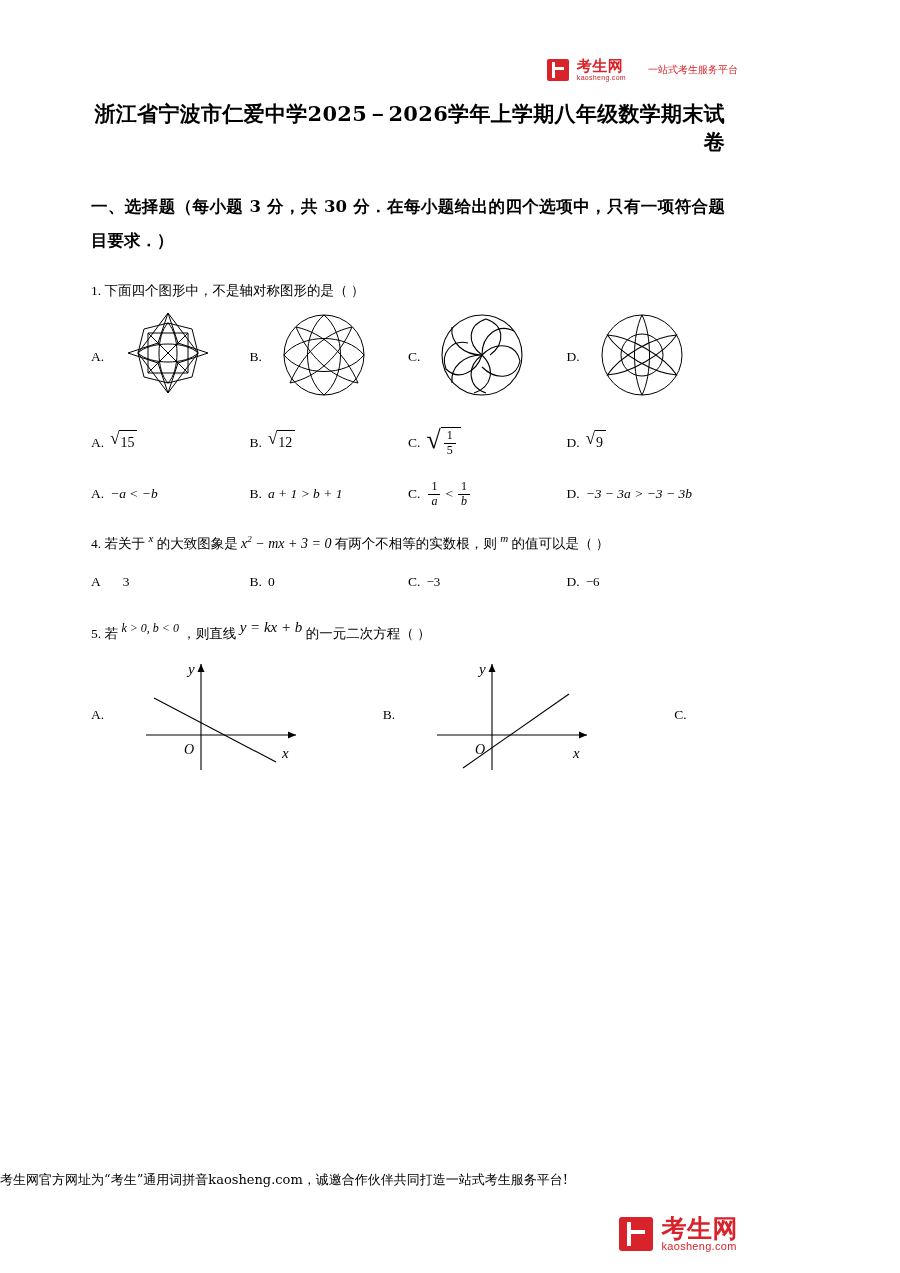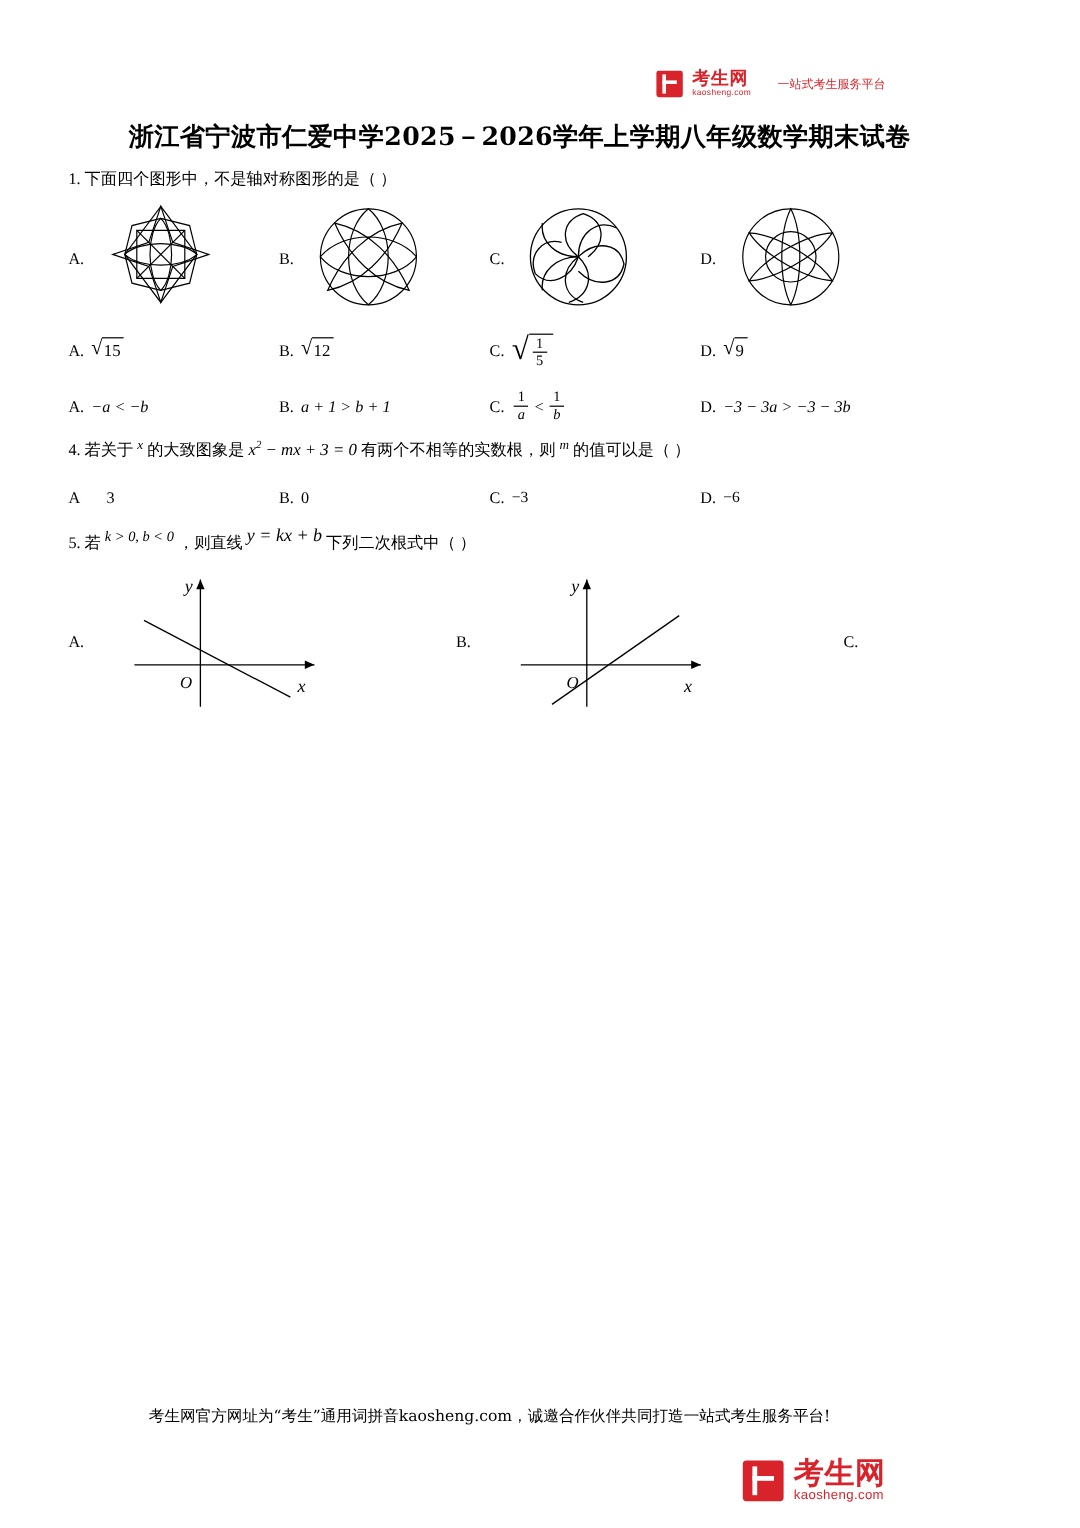--- a/index.html
+++ b/index.html
@@ -13,21 +13,21 @@
     position: relative;
     font-family: "Liberation Serif", serif;
     color: #000;
     overflow: hidden;
   }
   .page {
     position: relative;
     width: 816px;
     height: 1273px;
     box-sizing: border-box;
-    padding: 0 57px;
+    padding: 0 91px;
   }
 
   
   .logo-bar {
     position: absolute;
     top: 58px;
     right: 78px;
     display: flex;
     align-items: center;
     gap: 8px;
@@ -93,21 +93,21 @@
     margin-top: 34px;
     font-size: 16.5px;
     font-weight: bold;
     font-family: "DejaVu Serif", serif;
     line-height: 2.05;
     text-align: justify;
   }
 
   
   .q {
-    margin-top: 10px;
+    margin-top: 22px;
     font-size: 13.5px;
     line-height: 1.6;
   }
   .q-stem {
     font-size: 13.5px;
   }
   .num {
     font-family: "Liberation Serif", serif;
   }
   .opts {
@@ -170,21 +170,21 @@
   .graphcell {
     display: flex;
     align-items: center;
   }
 
   
   .footer-note {
     position: absolute;
     left: 0; right: 0;
     bottom: 84px;
-    text-align: center;
+    text-align: left;
     font-size: 13px;
     font-family: "DejaVu Serif", serif;
   }
   .footer-logo {
     position: absolute;
     right: 78px;
     bottom: 20px;
     display: flex;
     align-items: center;
     gap: 9px;
@@ -210,20 +210,21 @@
     <div class="logo-mark"></div>
     <div class="logo-text">
       <span class="logo-cn">考生网</span>
       <span class="logo-en">kaosheng.com</span>
     </div>
     <span class="logo-slogan">一站式考生服务平台</span>
   </div>
 
   <h1 class="doc-title">浙江省宁波市仁爱中学2025－2026学年上学期八年级数学期末试卷</h1>
 
+  <div class="section-head">一、选择题（每小题 3 分，共 30 分．在每小题给出的四个选项中，只有一项符合题目要求．）</div>
 
   <div class="q">
     <div class="q-stem">
       <span class="num">1.</span>
       <span>下面四个图形中，不是轴对称图形的是（        ）</span>
     </div>
     <div class="figrow">
 
       <div class="figcell">
         <span class="opt-label">A.</span>
@@ -384,21 +385,21 @@
     </div>
   </div>
 
   <div class="q">
     <div class="q-stem">
       <span class="num">5.</span>
       <span>若</span>
       <span class="it" style="vertical-align:super;font-size:12px;">k &gt; 0, b &lt; 0</span>
       <span>，则直线</span>
       <span class="it" style="vertical-align:super;font-size:15px;text-align:center;">y = kx + b</span>
-      <span>下列二次根式中（        ）</span>
+      <span>的一元二次方程（        ）</span>
     </div>
 
     <div class="graphrow">
 
       <div class="graphcell" style="width:46%;">
         <span class="opt-label" style="margin-right:12px;">A.</span>
         <svg width="200" height="130" viewBox="0 0 200 130">
           <g stroke="#000" stroke-width="1.1" fill="none">
             <line x1="30" y1="85" x2="180" y2="85"></line>
             <polygon points="180,85 172,81.5 172,88.5" fill="#000" stroke="none"></polygon>

